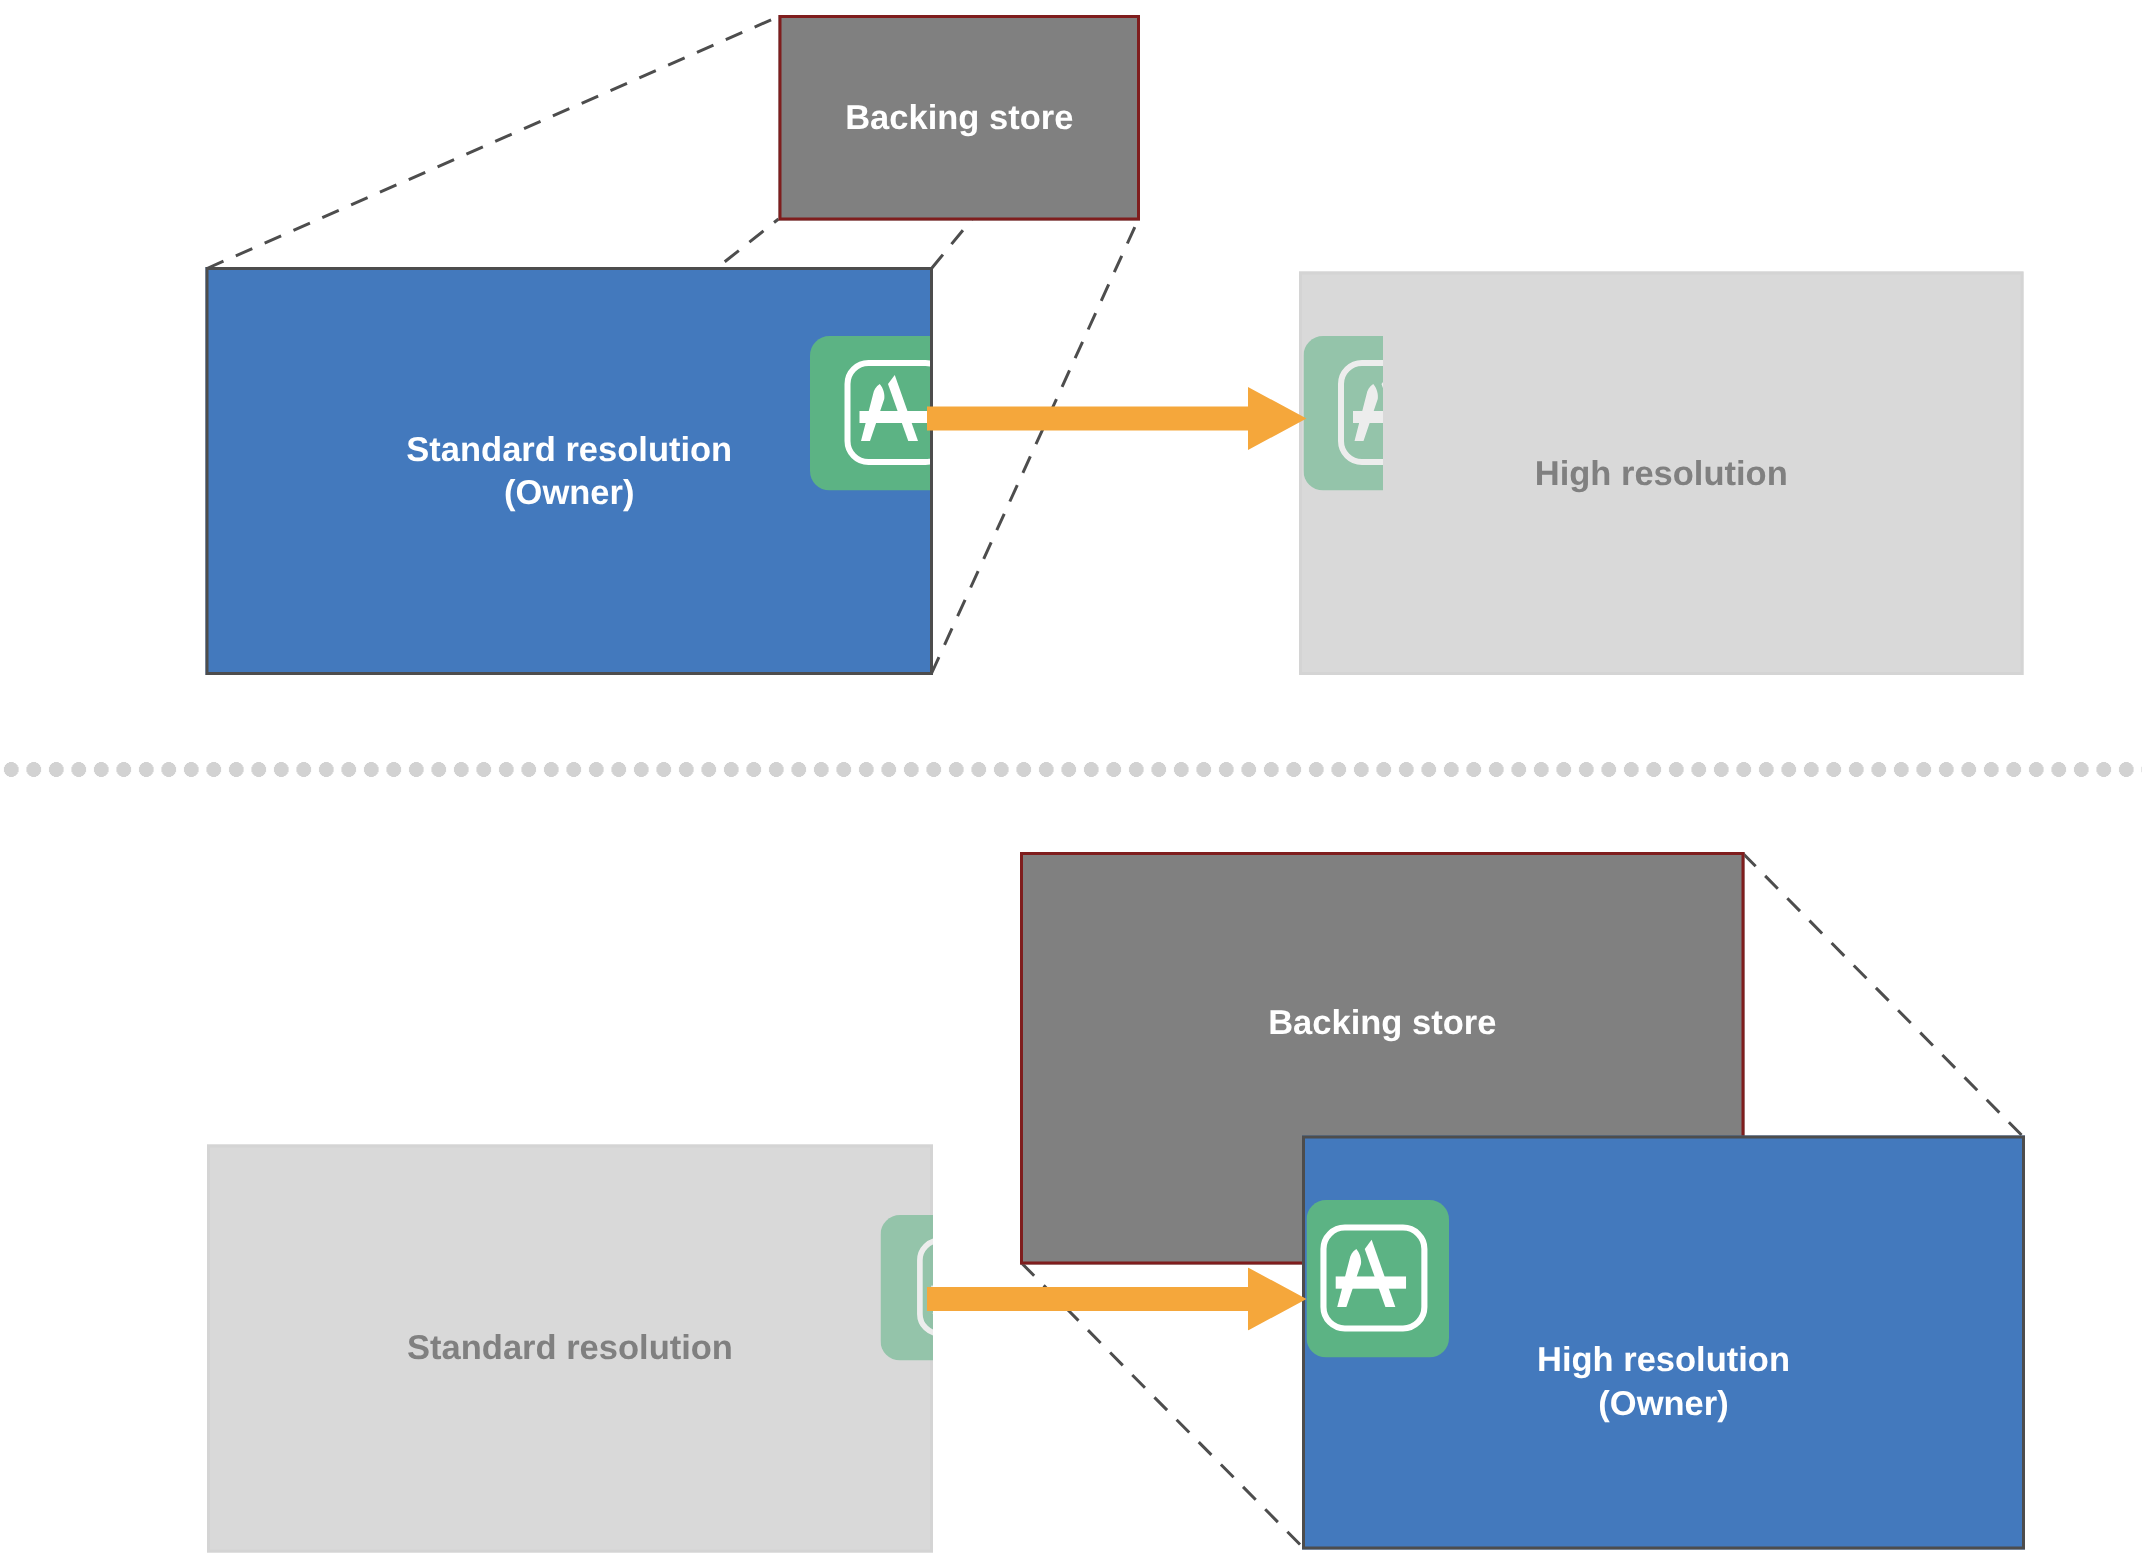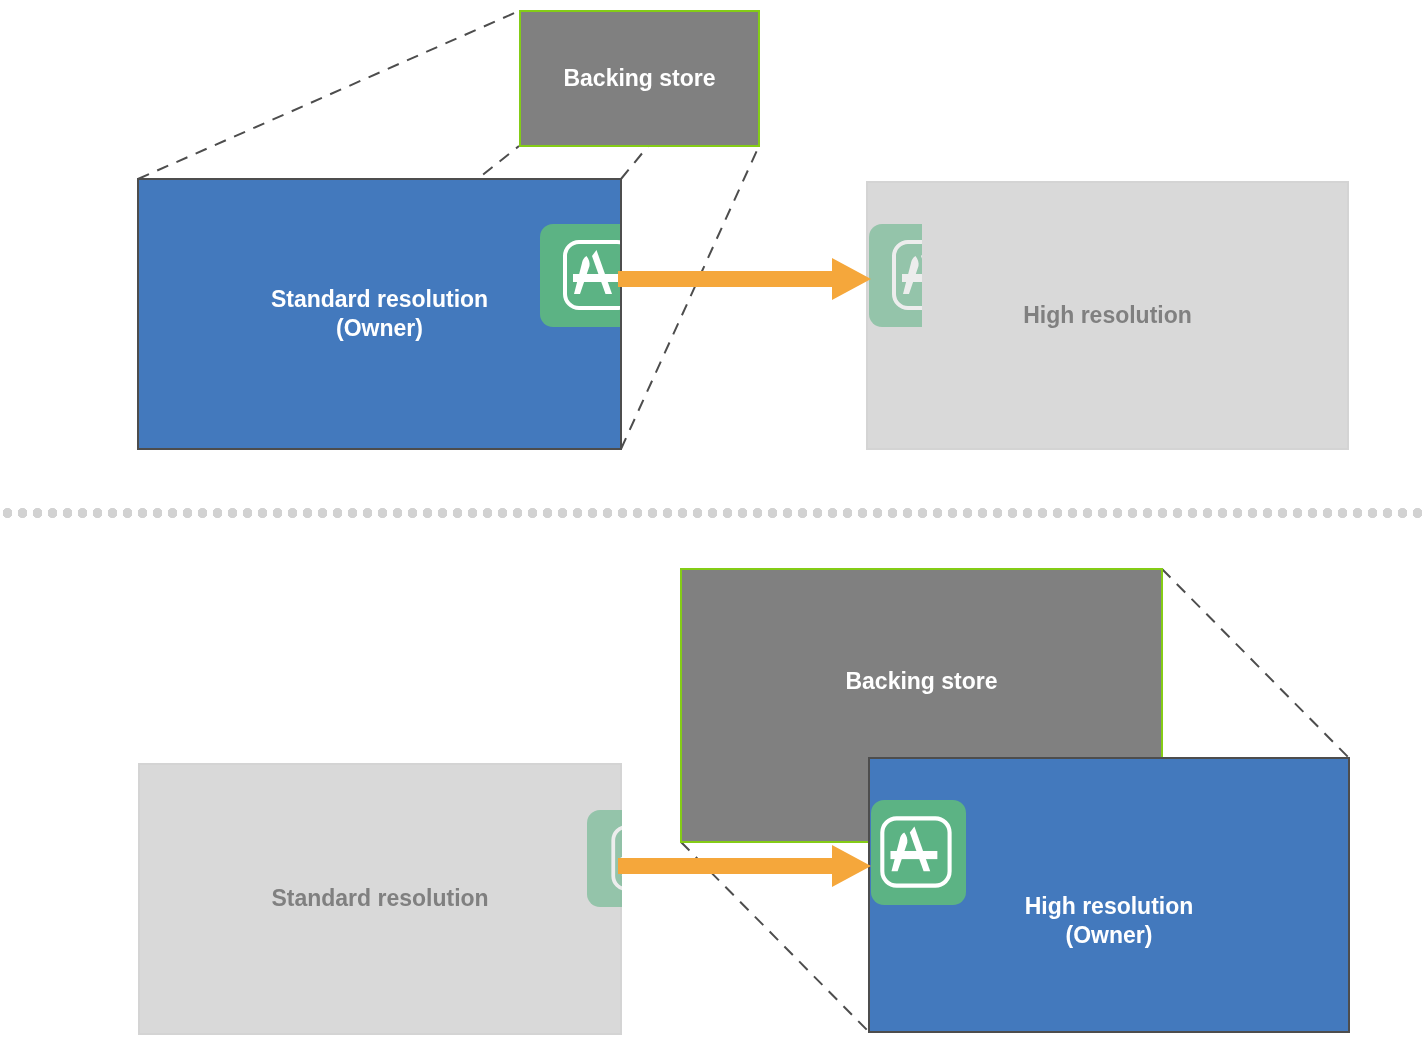--- a/index.html
+++ b/index.html
@@ -2,21 +2,21 @@
 <html><head>
 <meta charset="utf-8">
 <style>
   html,body{margin:0;padding:0;}
   body{width:1428px;height:1044px;background:#ffffff;font-family:"Liberation Sans",sans-serif;overflow:hidden;}
   #stage{position:relative;width:1428px;height:1044px;}
 
   .box{position:absolute;box-sizing:border-box;display:flex;align-items:center;justify-content:center;text-align:center;}
   .box-label{white-space:pre-line;line-height:1.28;pointer-events:none;}
 
-  .backing{background:#808080;border:2px solid #84cc16;}
+  .backing{background:#808080;border:2px solid #7f1d1d;}
   .backing .box-label{color:#ffffff;font-weight:bold;font-size:23px;}
 
   .owner{background:#4379bd;border:2px solid #4d4d4d;}
   .owner .box-label{color:#ffffff;font-weight:bold;font-size:23px;}
 
   .inactive{background:#d9d9d9;border:2px solid #d4d4d4;}
   .inactive .box-label{color:#808080;font-weight:bold;font-size:23px;}
 
   
   .appicon{position:absolute;overflow:hidden;}

